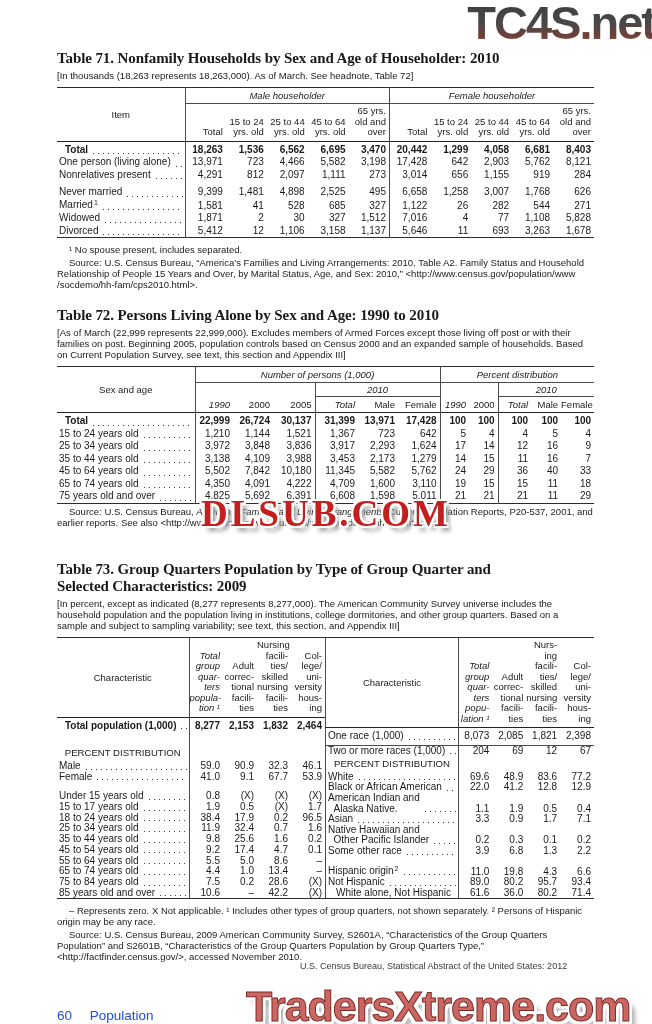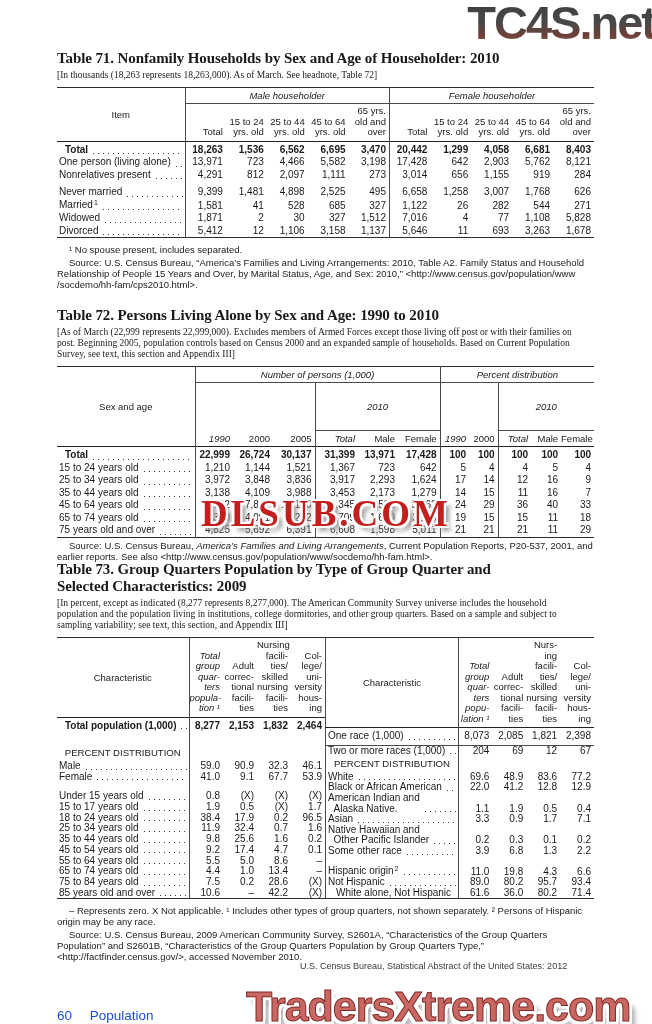--- a/index.html
+++ b/index.html
@@ -3,34 +3,34 @@
 <meta charset="utf-8">
 <style>
   html,body{margin:0;padding:0;background:#e8e8e8;}
   .page{position:relative;width:652px;height:1024px;background:#ffffff;overflow:hidden;
         font-family:"Liberation Sans",sans-serif;color:#1a1a1a;}
   .sec{position:absolute;left:57px;width:537px;}
   #sec71{top:38px;} #sec72{top:295px;} #sec73{top:549px;}
 
   .title{font-family:"Liberation Serif",serif;font-weight:bold;font-size:15px;line-height:17px;
          margin:12px 0 3px 0;white-space:pre-line;letter-spacing:-0.1px;}
-  .headnote{font-size:9.5px;line-height:11px;margin:0 8px 6px 0;color:#191919;font-family:Liberation Serif, serif;}
+  .headnote{font-size:9.5px;line-height:11px;margin:0 8px 6px 0;color:#191919;}
   .fn{font-size:9.5px;line-height:11px;margin:6px 0 0 0;text-indent:12px;}
   .src{font-size:9.5px;line-height:11px;margin:2px 0 0 0;text-indent:12px;}
   .src .it{font-style:italic;}
 
   table.t{border-collapse:collapse;table-layout:fixed;width:100%;
           border-top:1.5px solid #2c2c2c;border-bottom:1.2px solid #2c2c2c;
           font-size:10px;}
   table.t th{font-weight:normal;font-size:9.5px;}
   th.grp{text-align:center;border-bottom:1px solid #4a4a4a;padding:2px 0 2px 0;}
   th.ch{text-align:right;vertical-align:bottom;white-space:pre-line;line-height:10.5px;
         padding:2px 3px 3px 0;}
   th.item-h,th.char-h{text-align:center;vertical-align:middle;}
-  th.y2010{text-align:center;border-bottom:1px solid #4a4a4a;padding:18px 0;}
+  th.y2010{text-align:center;border-bottom:1px solid #4a4a4a;padding:1px 0;}
   th.yr{text-align:right;padding:2px 3px 2px 0;}
   thead{border-bottom:1.6px solid #222;}
   .bl{border-left:1px solid #4a4a4a;font-style:italic;}
 
   td{padding:0;vertical-align:bottom;}
   td.num{text-align:right;padding-right:3px;line-height:12.5px;}
   td.lbl{padding-left:2px;line-height:12.5px;}
   .t73 td.num{line-height:10.6px;}
   .t73 td.lbl{line-height:10.6px;}
   tr.bold td{font-weight:bold;}

